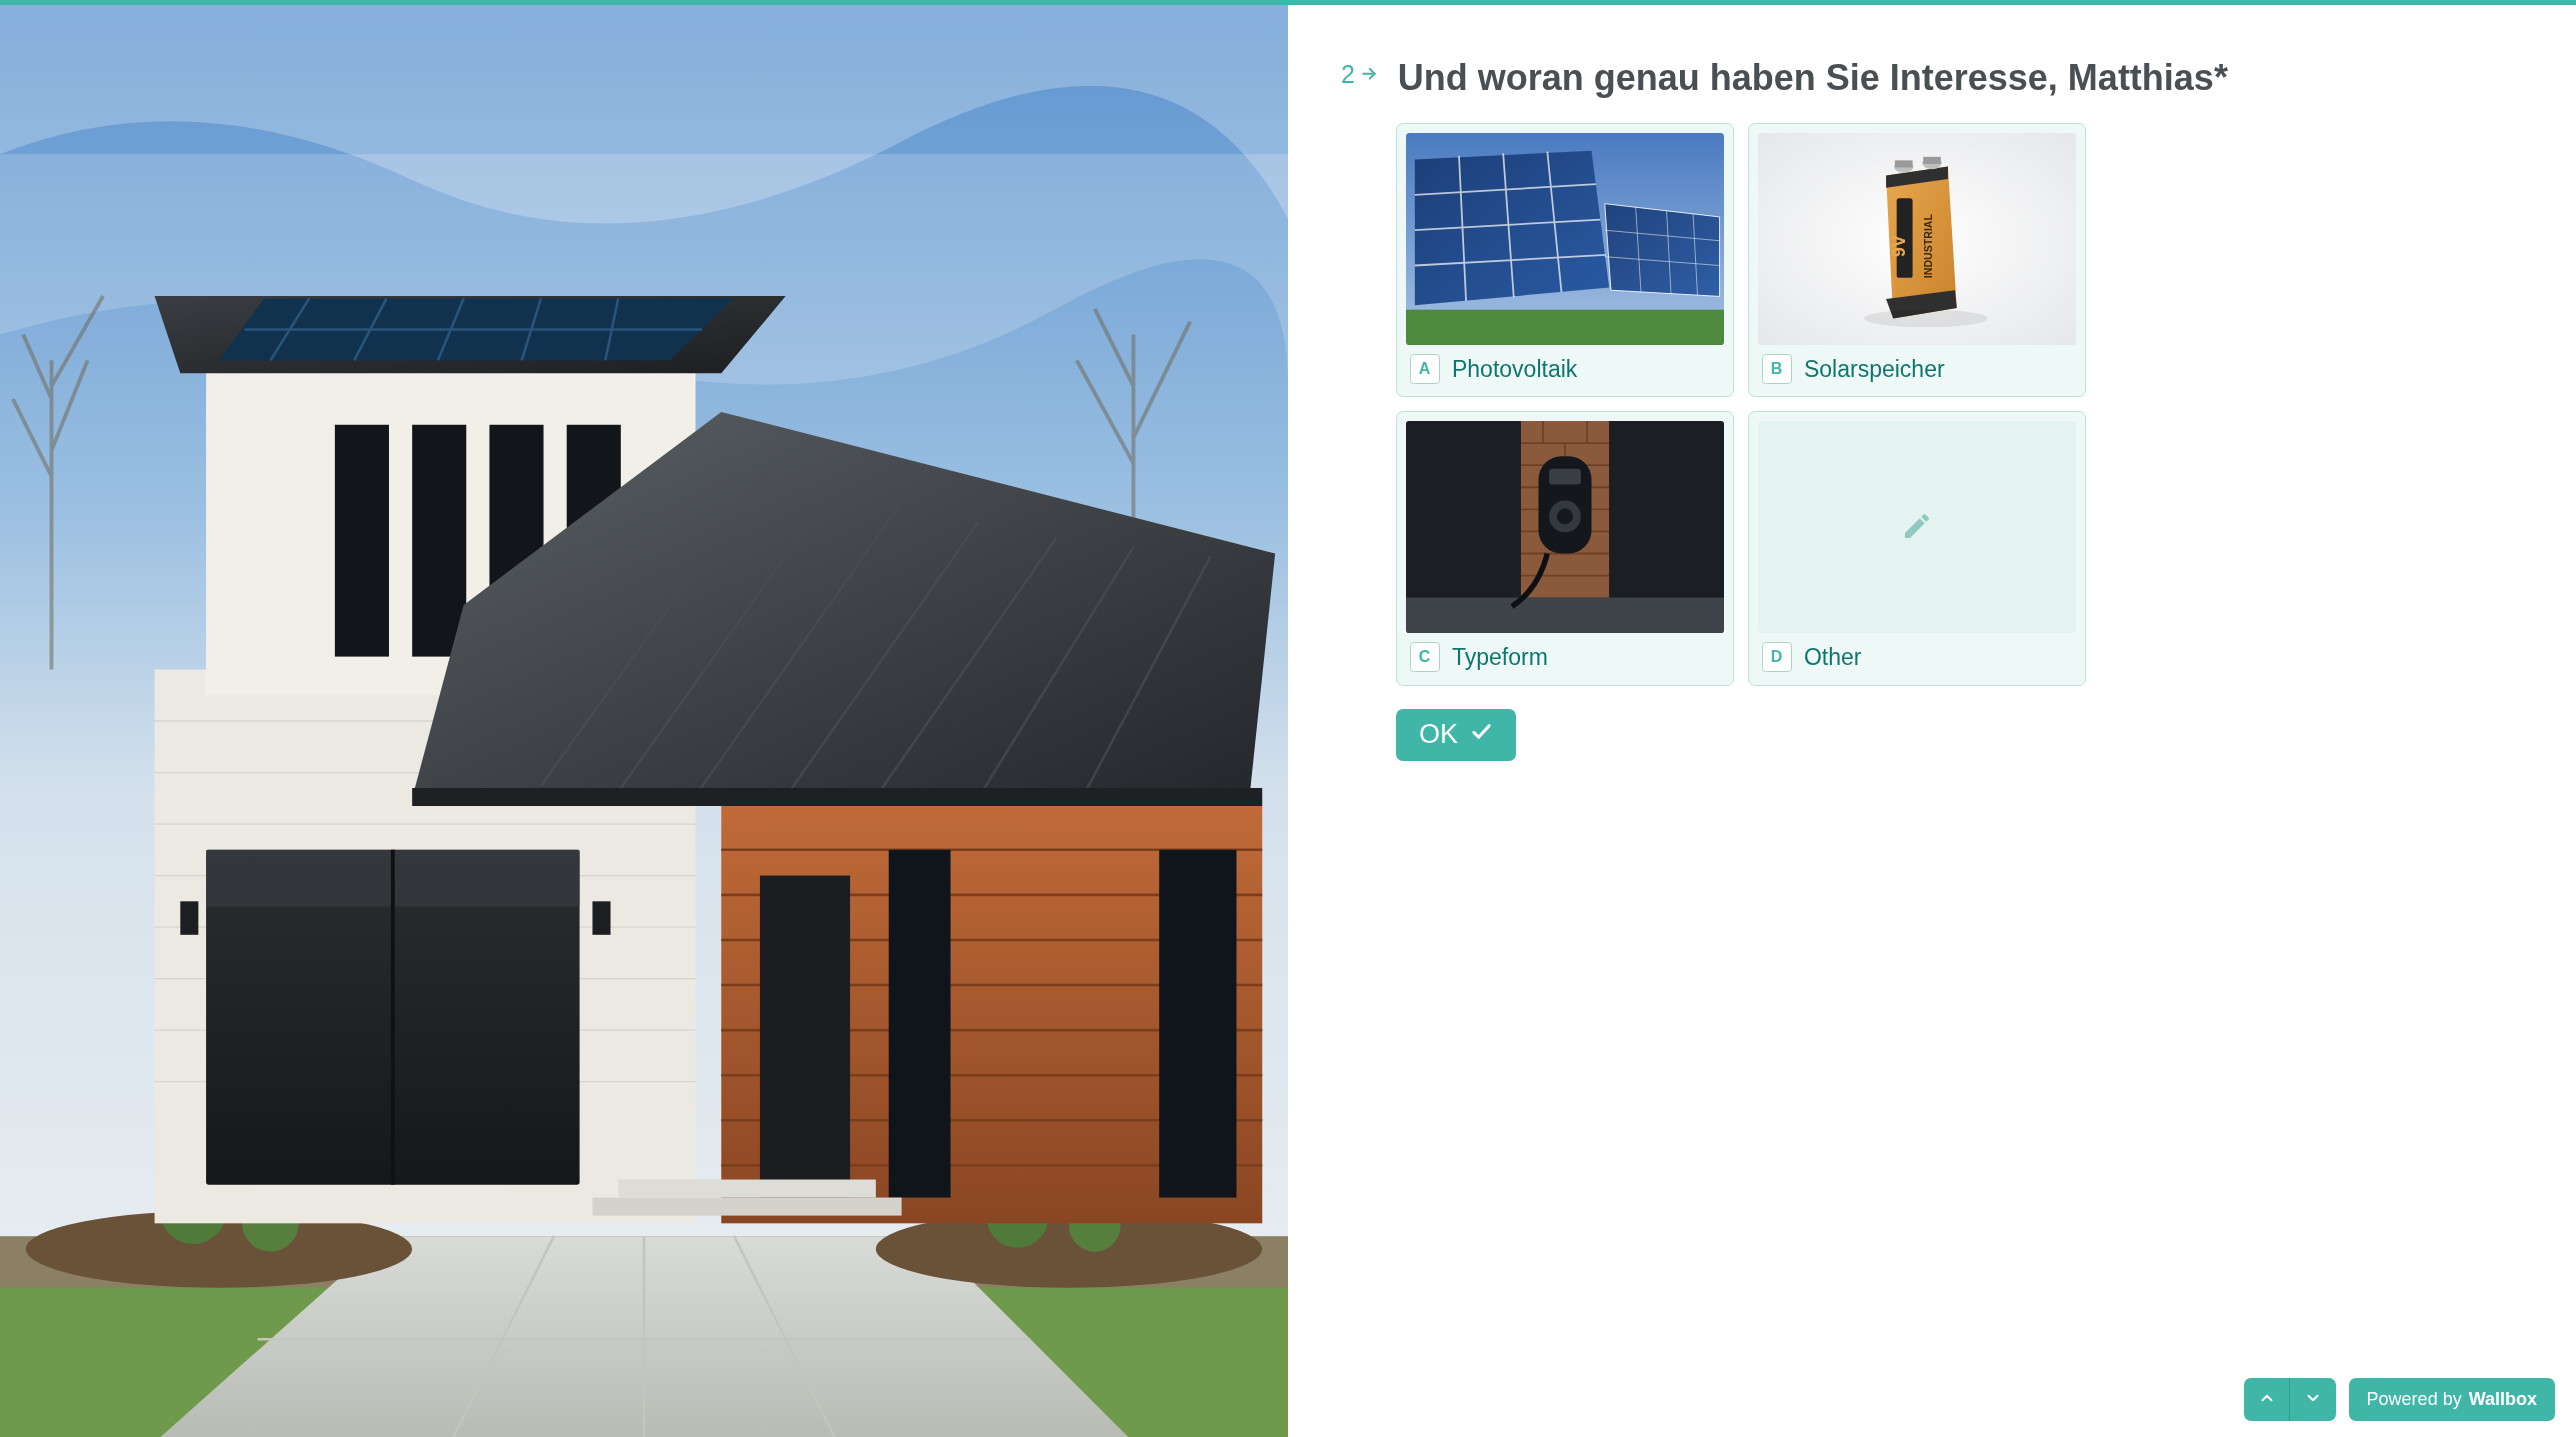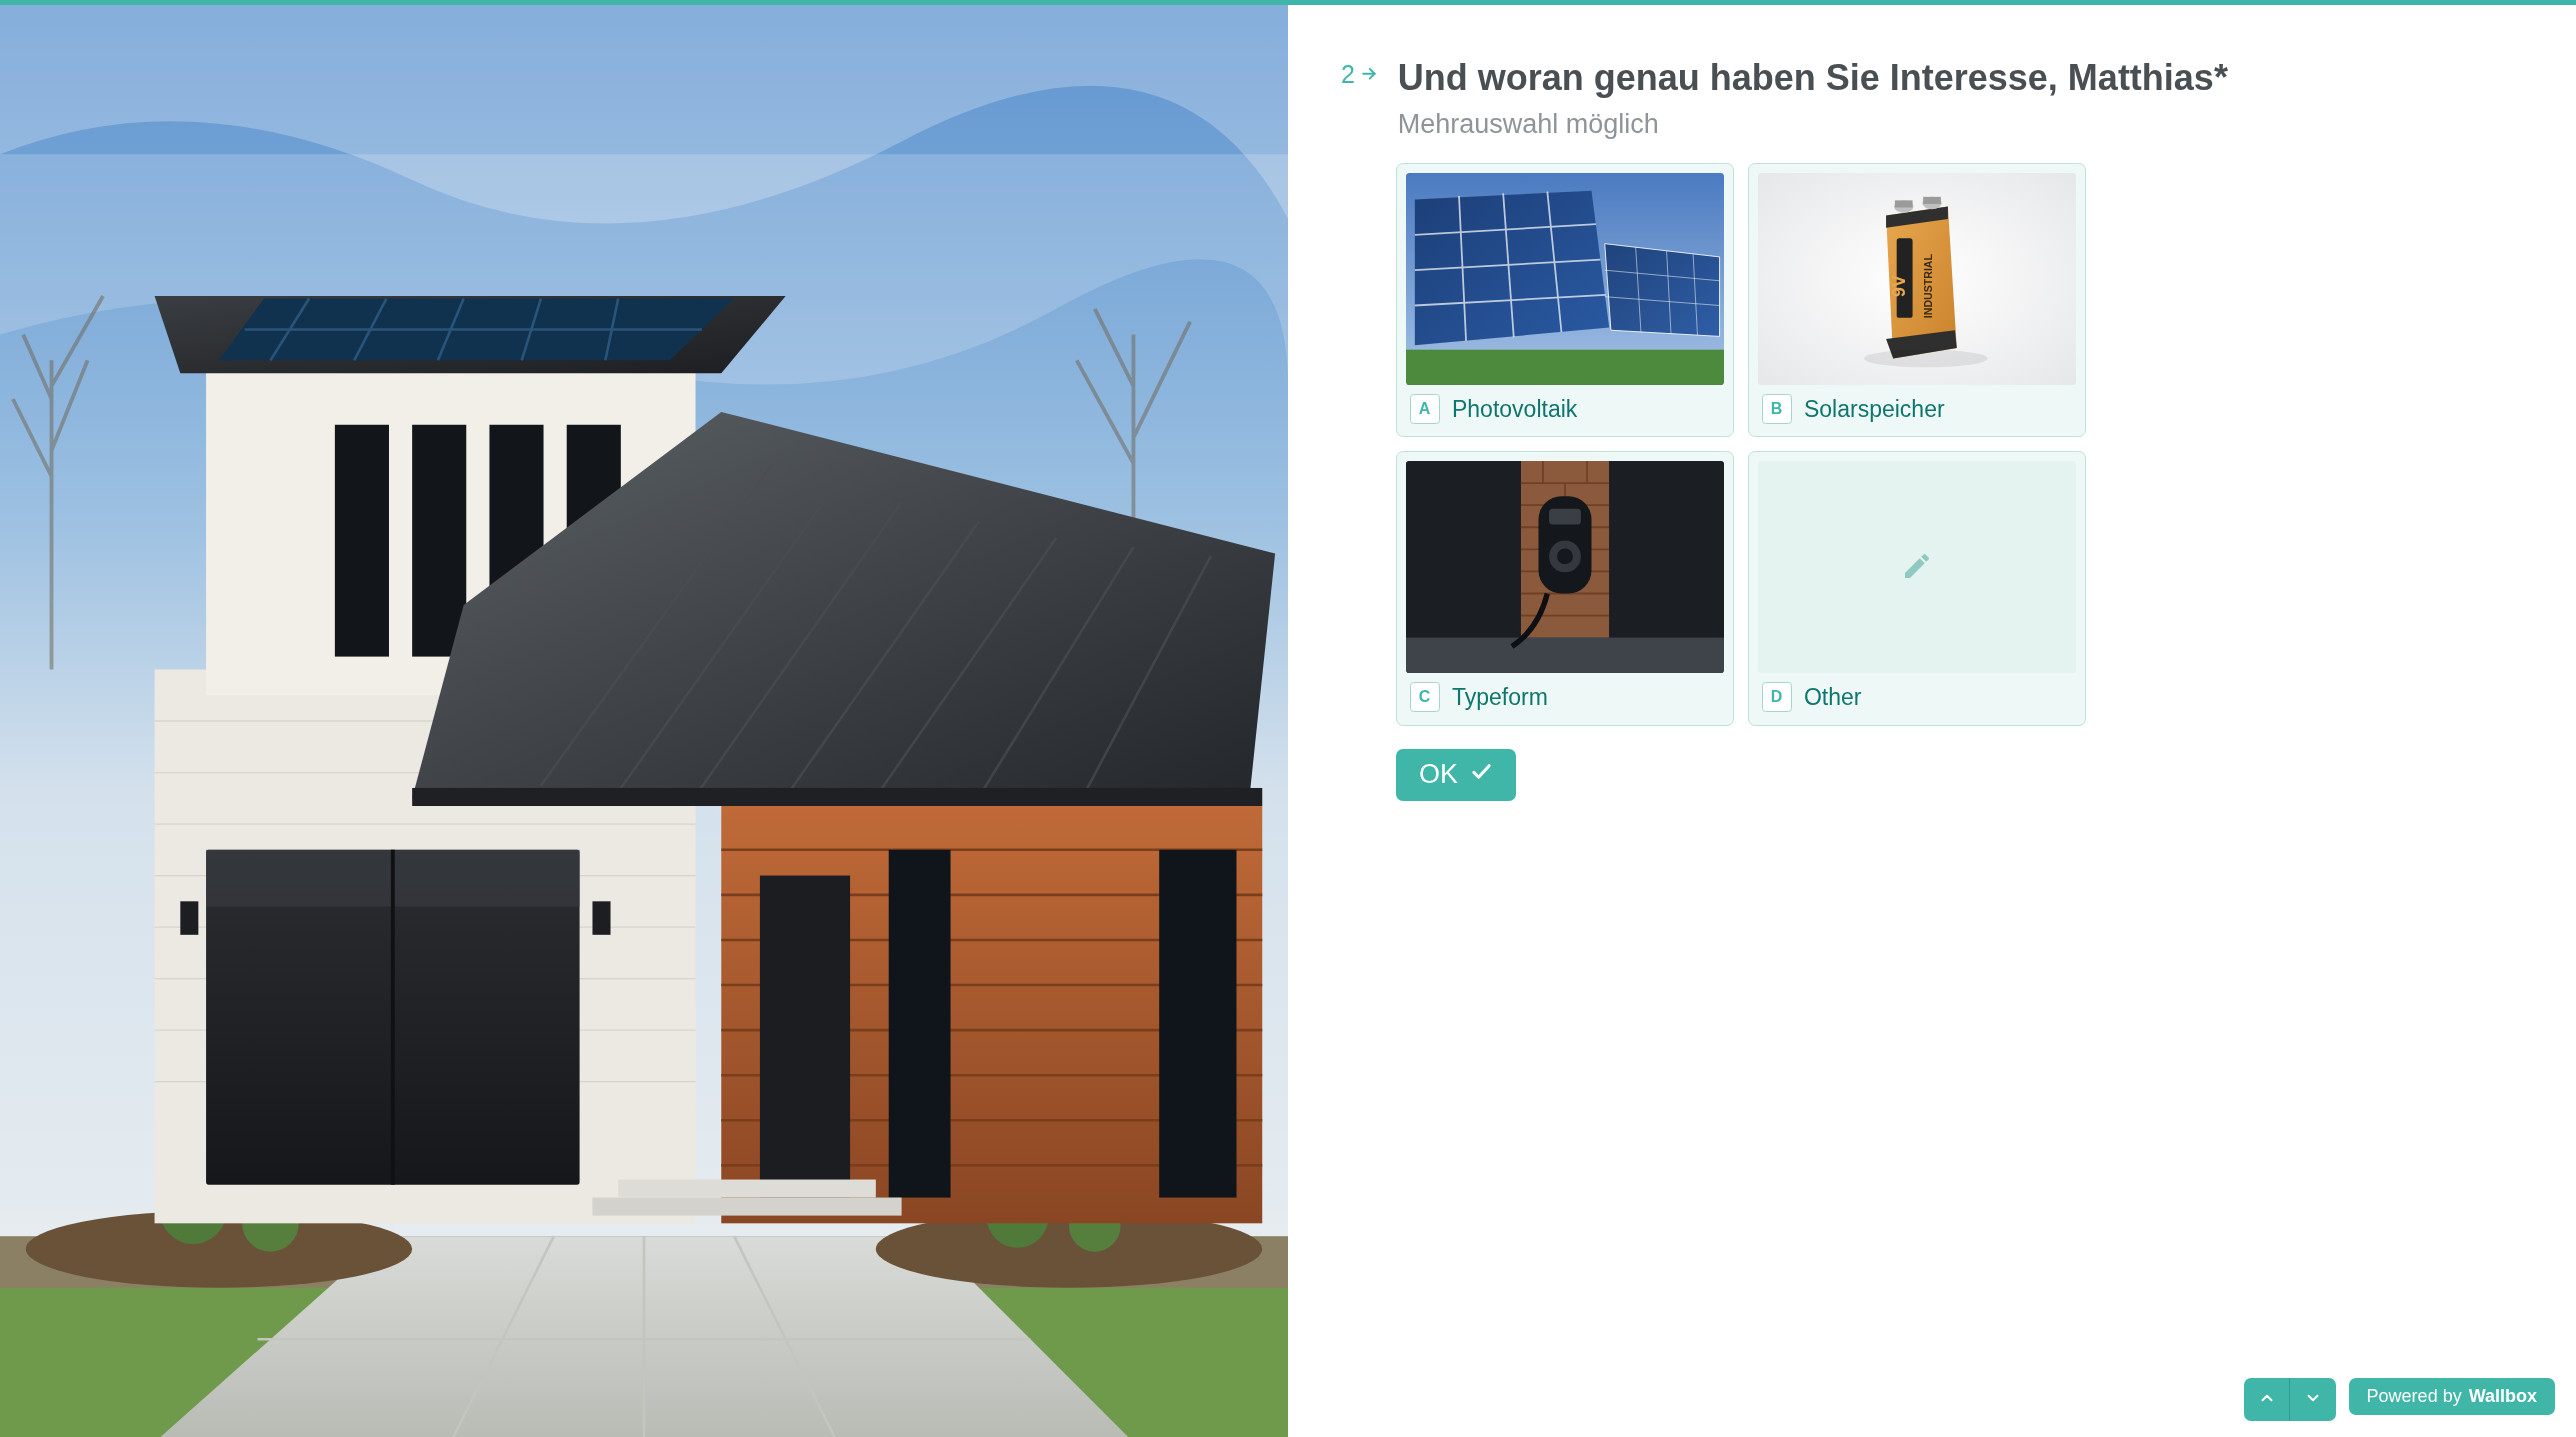--- a/index.html
+++ b/index.html
@@ -96,21 +96,21 @@
     border: none; cursor: pointer;
     display: flex; align-items: center; justify-content: center;
   }
   .nav-btn:first-child { border-radius: 7px 0 0 7px; border-right: 0.9px solid #2f9a8d; }
   .nav-btn:last-child { border-radius: 0 7px 7px 0; }
   .nav-btn svg { width: 18px; height: 18px; }
 
   .powered {
     background: #3fb6a8; color: #fff;
     border: none; border-radius: 7px;
-    padding: 0 18px; height: 37px;
+    padding: 0 18px; height: 43px;
     display: flex; align-items: center;
     font-size: 18px; cursor: pointer;
   }
   .powered .pre { font-weight: 300; margin-right: 7px; }
   .powered .brand { font-weight: 700; }
 </style>
 </head>
 <body>
 
 <div class="left-pane">
@@ -252,21 +252,20 @@
       <span>2</span>
       <span class="arrow">
         <svg viewBox="0 0 24 24" fill="none" stroke="#3fb6a8" stroke-width="2.4" stroke-linecap="round" stroke-linejoin="round">
             <line x1="4" y1="12" x2="18" y2="12"></line>
             <polyline points="12 6 18 12 12 18"></polyline>
           </svg>
       </span>
     </div>
     <div>
       <div class="q-title">Und woran genau haben Sie Interesse, Matthias*</div>
-      <div class="q-sub">Mehrauswahl möglich</div>
     </div>
   </div>
 
   <div style="margin-left:55px;">
 
     <div class="cards">
 
       <div class="card">
         <div class="thumb">
           <svg viewBox="0 0 360 240">

